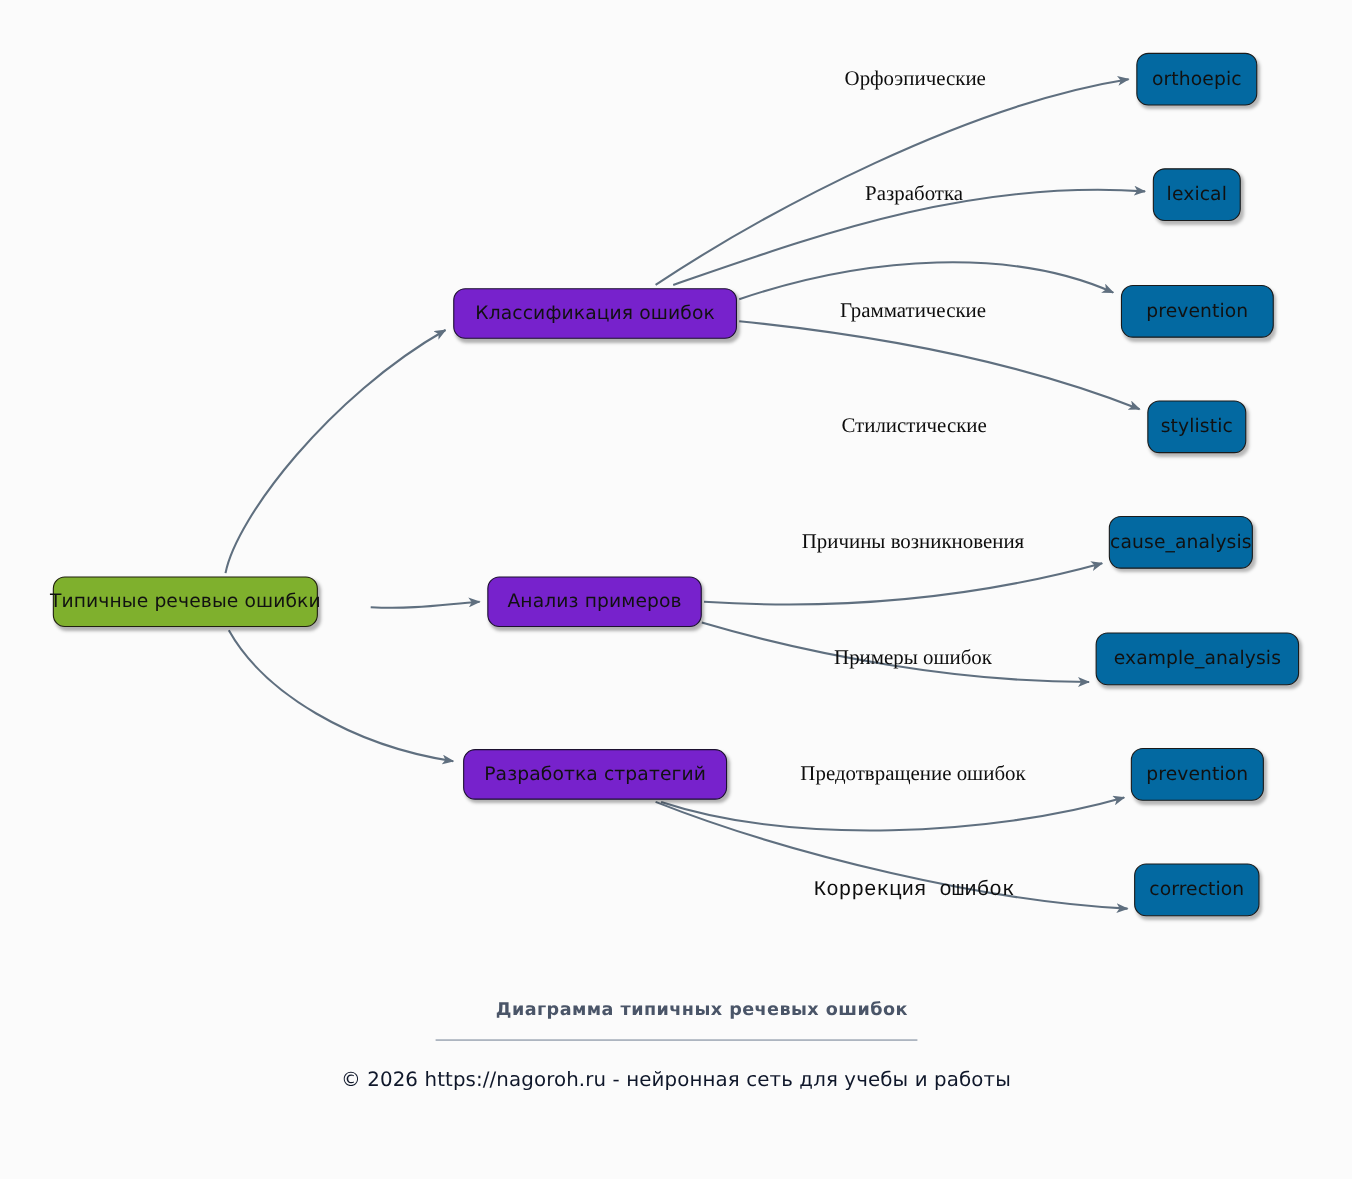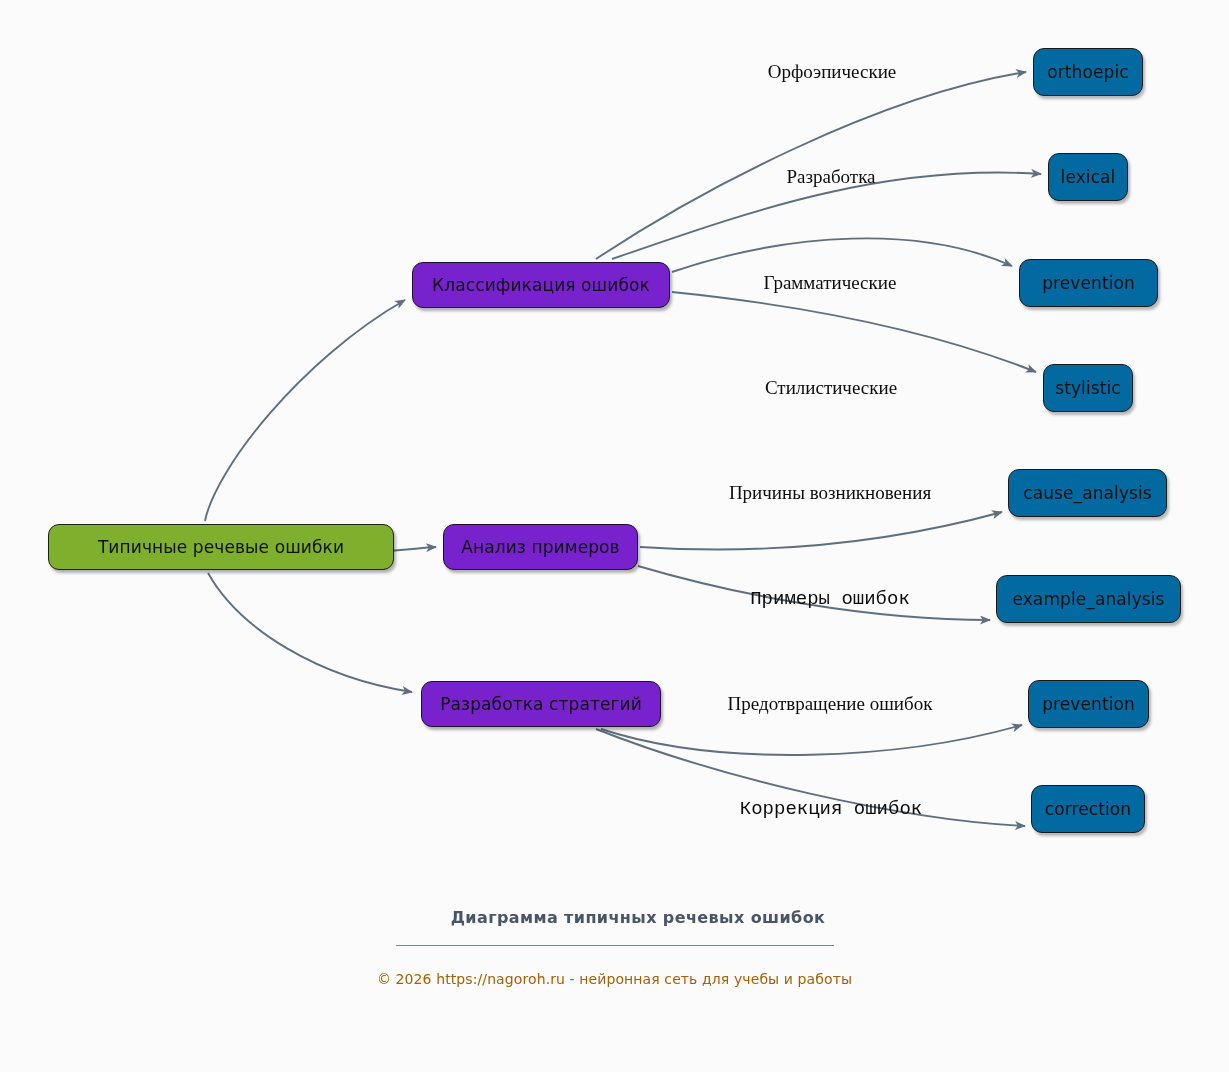--- a/index.html
+++ b/index.html
@@ -76,22 +76,22 @@
   }
   #caption-rule {
     width: 438px;
     height: 0;
     margin: 18px auto 0 auto;
     border-top: 1.5px solid #7a8799;
   }
   #footer-text {
     margin-top: 25px;
     font-family: "DejaVu Sans", "Liberation Sans", sans-serif;
-    font-size: 14px;
-    color: #a16207;
+    font-size: 18px;
+    color: #0f172a;
     letter-spacing: 0.1px;
   }
 </style>
 </head>
 <body>
 
 <div id="page">
 
   <svg id="edge-layer" viewBox="0 0 1229 1072">
     <defs>
@@ -108,21 +108,21 @@
         <path d="M 672,272 C 790,232 920,225 1012,266" fill="none" stroke="#5f6f7f" stroke-width="1.9" marker-end="url(#arrowhead)"></path>
         <path d="M 672,292 C 800,305 930,330 1036,372" fill="none" stroke="#5f6f7f" stroke-width="1.9" marker-end="url(#arrowhead)"></path>
         <path d="M 640,547 C 780,556 900,540 1002,512" fill="none" stroke="#5f6f7f" stroke-width="1.9" marker-end="url(#arrowhead)"></path>
         <path d="M 638,566 C 740,596 870,620 990,620" fill="none" stroke="#5f6f7f" stroke-width="1.9" marker-end="url(#arrowhead)"></path>
         <path d="M 601,729 C 720,768 900,760 1022,725" fill="none" stroke="#5f6f7f" stroke-width="1.9" marker-end="url(#arrowhead)"></path>
         <path d="M 596,729 C 720,778 900,820 1025,826" fill="none" stroke="#5f6f7f" stroke-width="1.9" marker-end="url(#arrowhead)"></path>
       </g>
   </svg>
 
   <div id="node-layer">
-      <div class="node root" style="left: 48px; top: 524px; width: 346px; height: 46px;">
+      <div class="node root" style="left: 48px; top: 524px; width: 241px; height: 46px;">
         <span>Типичные речевые ошибки</span>
       </div>
       <div class="node branch" style="left: 412px; top: 262px; width: 258px; height: 46px; align-items: center;">
         <span>Классификация ошибок</span>
       </div>
       <div class="node branch" style="left: 443px; top: 524px; width: 195px; height: 46px;">
         <span>Анализ примеров</span>
       </div>
       <div class="node branch" style="left: 421px; top: 681px; width: 240px; height: 46px;">
         <span>Разработка стратегий</span>
@@ -132,40 +132,40 @@
       </div>
       <div class="node leaf" style="left: 1048px; top: 153px; width: 80px; height: 48px;">
         <span>lexical</span>
       </div>
       <div class="node leaf" style="left: 1019px; top: 259px; width: 139px; height: 48px;">
         <span>prevention</span>
       </div>
       <div class="node leaf" style="left: 1043px; top: 364px; width: 90px; height: 48px;">
         <span>stylistic</span>
       </div>
-      <div class="node leaf" style="left: 1008px; top: 469px; width: 159px; height: 48px;">
+      <div class="node leaf" style="left: 1008px; top: 469px; width: 131px; height: 48px;">
         <span>cause_analysis</span>
       </div>
       <div class="node leaf" style="left: 996px; top: 575px; width: 185px; height: 48px;">
         <span>example_analysis</span>
       </div>
       <div class="node leaf" style="left: 1028px; top: 680px; width: 121px; height: 48px;">
         <span>prevention</span>
       </div>
       <div class="node leaf" style="left: 1031px; top: 785px; width: 114px; height: 48px; justify-content: center;">
         <span>correction</span>
       </div>
     </div>
   <div id="label-layer">
       <div class="edge-label" style="left: 832px; top: 61px;">Орфоэпические</div>
       <div class="edge-label" style="left: 831px; top: 166px;">Разработка</div>
       <div class="edge-label" style="left: 830px; top: 272px;">Грамматические</div>
       <div class="edge-label" style="left: 831px; top: 377px;">Стилистические</div>
       <div class="edge-label" style="left: 830px; top: 482px;">Причины возникновения</div>
-      <div class="edge-label" style="left: 830px; top: 588px; font-family: Liberation Mono, monospace;">Примеры ошибок</div>
+      <div class="edge-label" style="left: 830px; top: 588px;">Примеры ошибок</div>
       <div class="edge-label" style="left: 830px; top: 693px;">Предотвращение ошибок</div>
       <div class="edge-label" style="left: 831px; top: 798px; font-family: Liberation Mono, monospace;">Коррекция ошибок</div>
     </div>
 
   <div id="caption-block">
     <div id="caption-title">Диаграмма типичных речевых ошибок</div>
     <div id="caption-rule"></div>
     <div id="footer-text">© 2026 https://nagoroh.ru - нейронная сеть для учебы и работы</div>
   </div>
 

